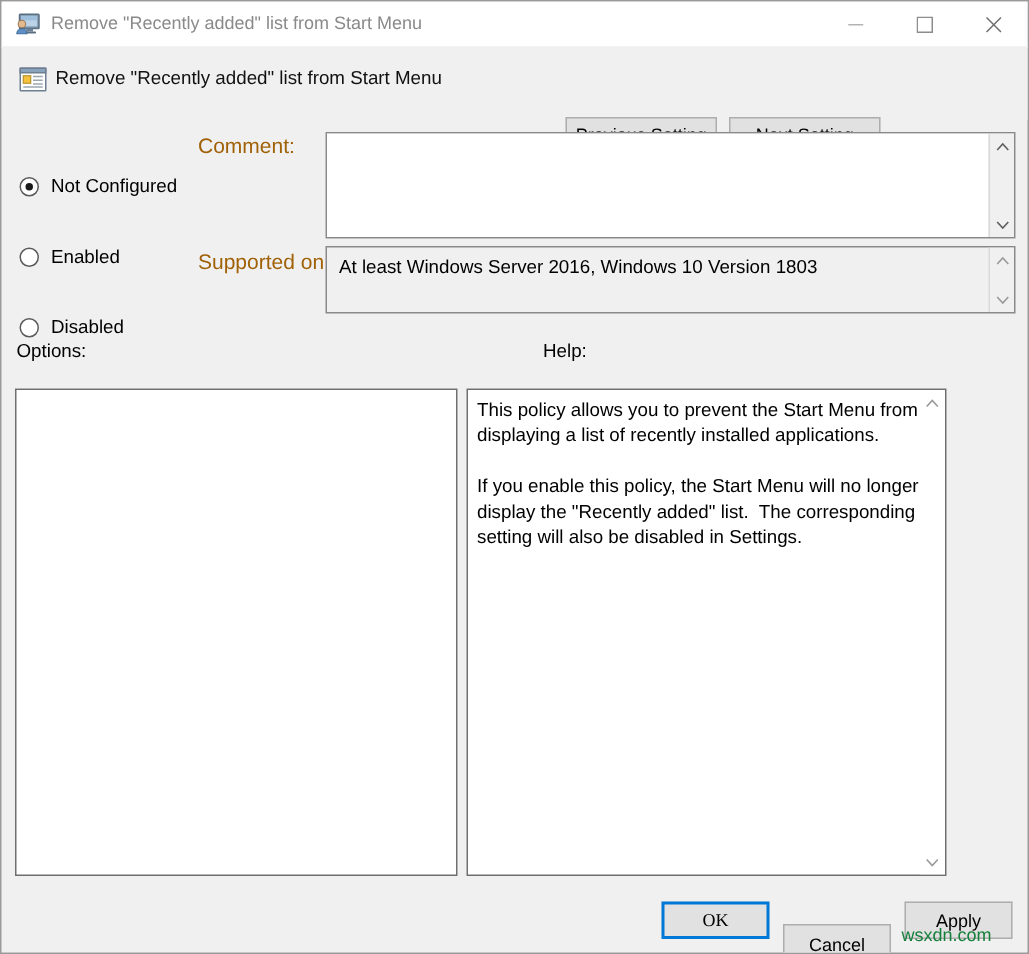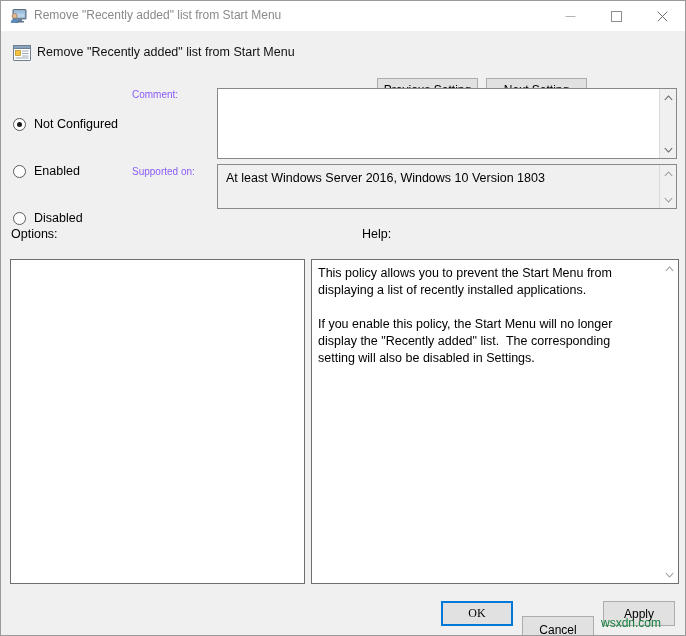--- a/index.html
+++ b/index.html
@@ -136,22 +136,22 @@
   }
   .radio-label {
     margin-left: 8px;
     font-size: 12.5px;
     color: #000000;
     white-space: nowrap;
   }
 
   .field-label {
     position: absolute;
-    font-size: 10px;
-    color: #8b5cf6;
+    font-size: 14px;
+    color: #a16207;
     white-space: nowrap;
   }
   #lbl-comment { left: 131px; top: 88px; }
   #lbl-supported { left: 131px; top: 165px; }
 
   .box {
     position: absolute;
     box-sizing: border-box;
     border: 1px solid #898989;
     background: #ffffff;
@@ -228,21 +228,21 @@
     position: absolute;
     left: 9px; top: 258px;
     width: 295px; height: 325px;
     box-sizing: border-box;
     border: 1px solid #6e6e6e;
     background: #ffffff;
   }
   #help-panel {
     position: absolute;
     left: 310px; top: 258px;
-    width: 368px; height: 325px;
+    width: 320px; height: 325px;
     box-sizing: border-box;
     border: 1px solid #6e6e6e;
     background: #ffffff;
     overflow: hidden;
   }
   #help-text {
     position: absolute;
     left: 6px; top: 5px;
     width: 330px;
     font-size: 12.5px;

